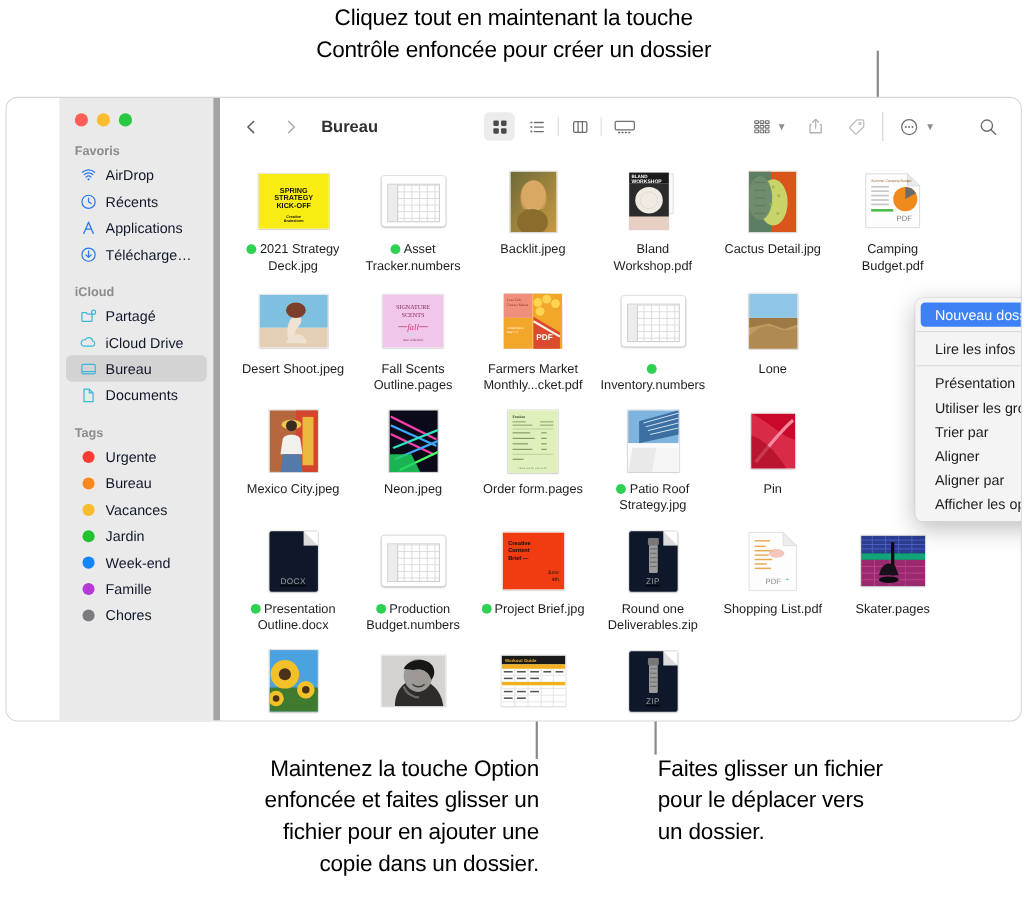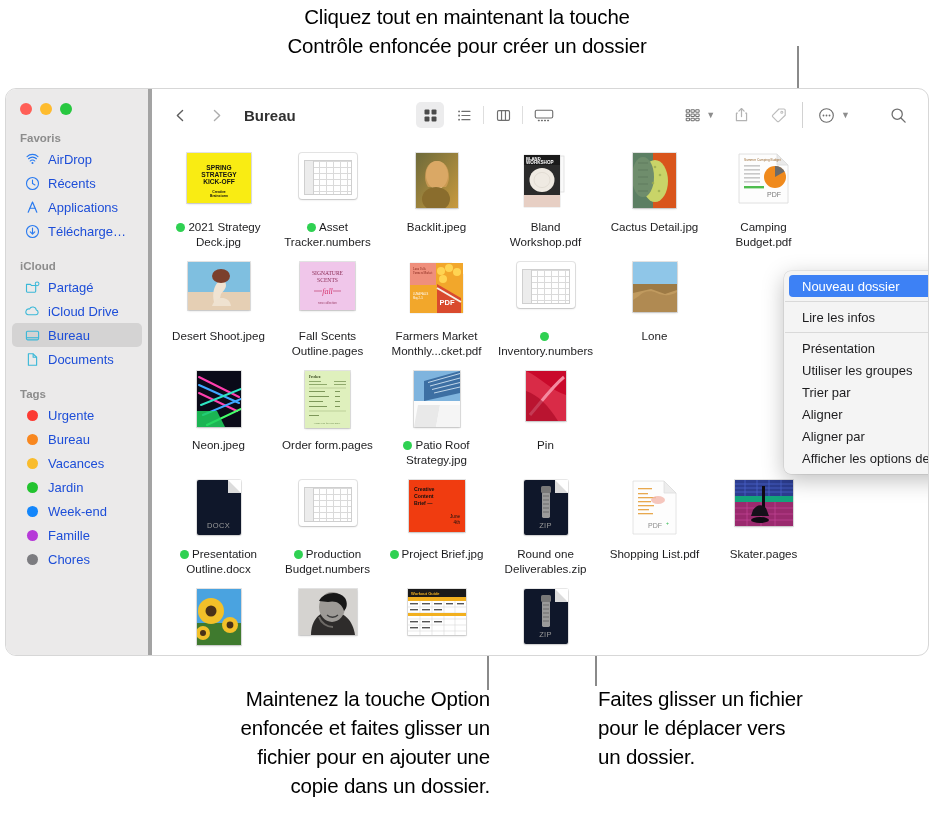--- a/index.html
+++ b/index.html
@@ -40,24 +40,25 @@
     border-radius: 11px;
     border: 1px solid #d7d7d7;
     overflow: hidden;
     display: flex;
   }
 
   
   #sidebar {
     width: 146px;
     background: #ebeaea;
-    border-right: 4px solid #a3a3a3;
+    border-right: 6px solid #a3a3a3;
     padding: 0;
     flex: 0 0 146px;
     position: relative;
+    margin-left: 48px;
   }
   #traffic { display: flex; gap: 8px; padding: 14px 0 0 14px; }
   .tl { width: 12px; height: 12px; border-radius: 50%; }
   .tl.red    { background: #ff5f57; }
   .tl.yellow { background: #febc2e; }
   .tl.green  { background: #28c840; }
 
   .sb-section {
     font-size: 11.5px;
     color: #8c8c8c;
@@ -65,21 +66,21 @@
     padding: 0 0 3px 14px;
     margin-top: 17px;
   }
   .sb-item {
     display: flex; align-items: center;
     height: 24px;
     padding: 0 8px 0 12px;
     margin: 0 6px;
     border-radius: 5px;
     font-size: 13px;
-    color: #1d4ed8;
+    color: #0f172a;
     gap: 8px;
   }
   .sb-item.selected { background: #d4d3d3; }
   .sb-ico {
     width: 16px; height: 16px;
     display: flex; align-items: center; justify-content: center;
     flex: 0 0 16px;
   }
   .sb-ico svg { display: block; }
   .tag-dot { width: 11px; height: 11px; border-radius: 50%; display:block; }
@@ -123,22 +124,23 @@
   }
   .cell {
     width: 109px;
     margin-left: 0;
     display: flex; flex-direction: column; align-items: center;
     flex: 0 0 109px;
   }
   .cell-pad { flex: 0 0 12px; }
   .thumb-wrap {
     height: 60px;
-    display: flex; align-items: flex-start; justify-content: center;
+    display: flex; align-items: center; justify-content: center;
     width: 100%;
+    text-decoration: underline;
   }
   .thumb { display:block; }
   .fname {
     margin-top: 7px;
     font-size: 11.6px;
     line-height: 14.5px;
     color: #1d1d1f;
     text-align: center;
     width: 103px;
     word-break: break-word;
@@ -642,20 +644,34 @@
             <div class="fname">Lone</div>
           </div>
           <div class="cell">
             <div class="thumb-wrap"></div>
             <div class="fname"></div>
           </div>
         </div>
 
         <div class="row">
           <div class="cell-pad"></div>
+          <div class="cell">
+            <div class="thumb-wrap">
+              <svg class="thumb ph" width="44" height="56" viewBox="0 0 44 56">
+                <rect width="44" height="56" fill="#b5683e"></rect>
+                <rect x="24" width="20" height="56" fill="#d4452f"></rect>
+                <rect x="30" y="6" width="10" height="44" fill="#e8b93c"></rect>
+                <ellipse cx="20" cy="13" rx="9" ry="4.5" fill="#e8c84f"></ellipse>
+                <circle cx="20" cy="14" r="5" fill="#3b2a22"></circle>
+                <path d="M12 26c2-5 14-5 16 0l2 14H10z" fill="#f2f0ec"></path>
+                <path d="M12 40h16l2 16H10z" fill="#5579a8"></path>
+              </svg>
+            </div>
+            <div class="fname">Mexico City.jpeg</div>
+          </div>
           <div class="cell">
             <div class="thumb-wrap">
               <svg class="thumb ph" width="44" height="56" viewBox="0 0 44 56">
                 <rect width="44" height="56" fill="#0a0a18"></rect>
                 <g stroke-width="2" fill="none" stroke-linecap="round">
                   <path d="M2 6 42 26" stroke="#ff3fae"></path>
                   <path d="M2 14 42 32" stroke="#3fa8ff"></path>
                   <path d="M2 22 40 40" stroke="#ff3fae"></path>
                   <path d="M4 34 44 18" stroke="#2ee6c2"></path>
                   <path d="M6 44 44 28" stroke="#3fa8ff"></path>

